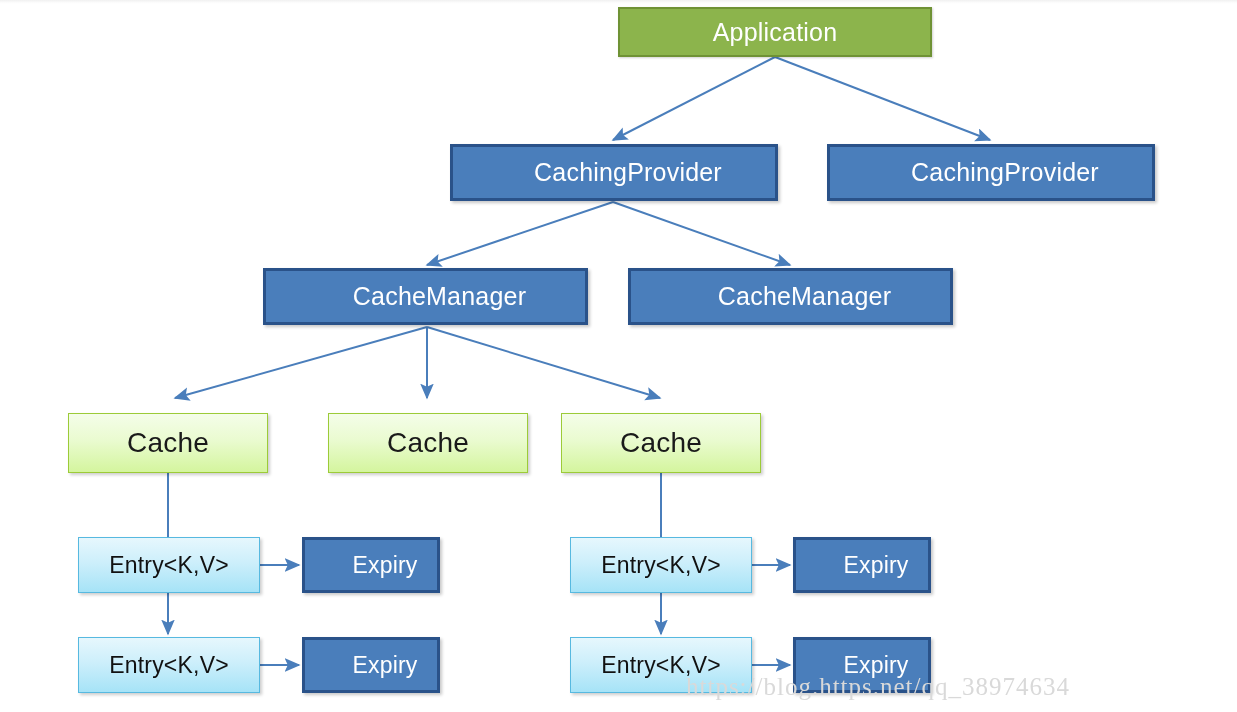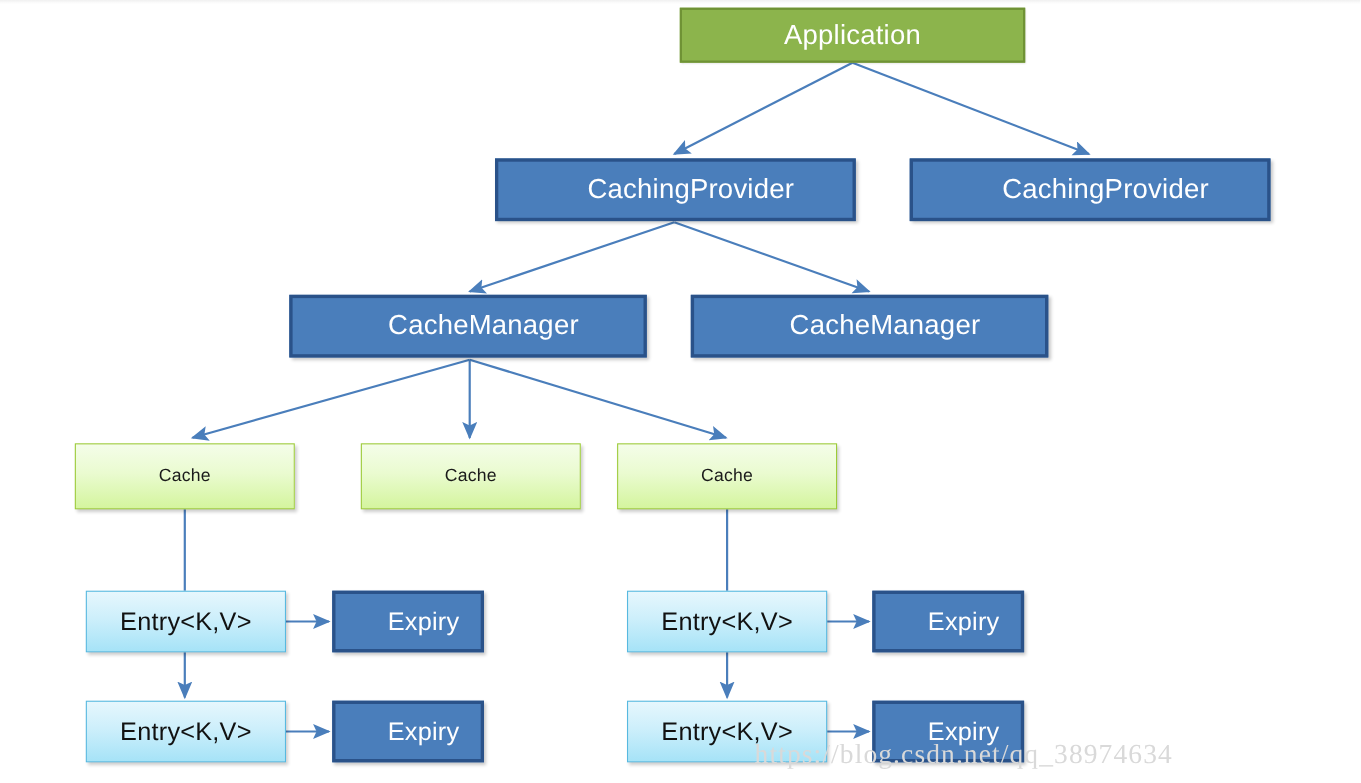--- a/index.html
+++ b/index.html
@@ -70,22 +70,23 @@
     font-size: 23px;
     border-width: 3px;
     text-align: right;
   }
 
   
   .node.cache {
     background: linear-gradient(to bottom, #f4fde9 0%, #eafbd0 45%, #d4f59e 100%);
     border: 1px solid #9ccb38;
     color: #1a1a1a;
-    font-size: 16px;
+    font-size: 28px;
     box-shadow: 2px 2px 3px rgba(0,0,0,.20);
+    margin-top: 10px;
   }
 
   
   .node.entry {
     background: linear-gradient(to bottom, #e6f7fd 0%, #cdeffb 45%, #a6e3f7 100%);
     border: 1px solid #57b9e0;
     color: #111111;
     font-size: 23px;
     box-shadow: 2px 2px 3px rgba(0,0,0,.20);
     align-items: center;
@@ -200,15 +201,15 @@
     <span>Expiry</span>
   </div>
 
   <div class="node entry" style="left:570px; top:637px; width:182px; height:56px;">
     <span>Entry&lt;K,V&gt;</span>
   </div>
   <div class="node blue small" style="left:793px; top:637px; width:138px; height:56px;">
     <span>Expiry</span>
   </div>
 
-  <div class="watermark" style="left:686px; top:673px;">https://blog.csdn.net/qq_38974634</div>
+  <div class="watermark" style="left:686px; top:673px;">https://blog.https.net/qq_38974634</div>
 
 </div>
 
 </body></html>

